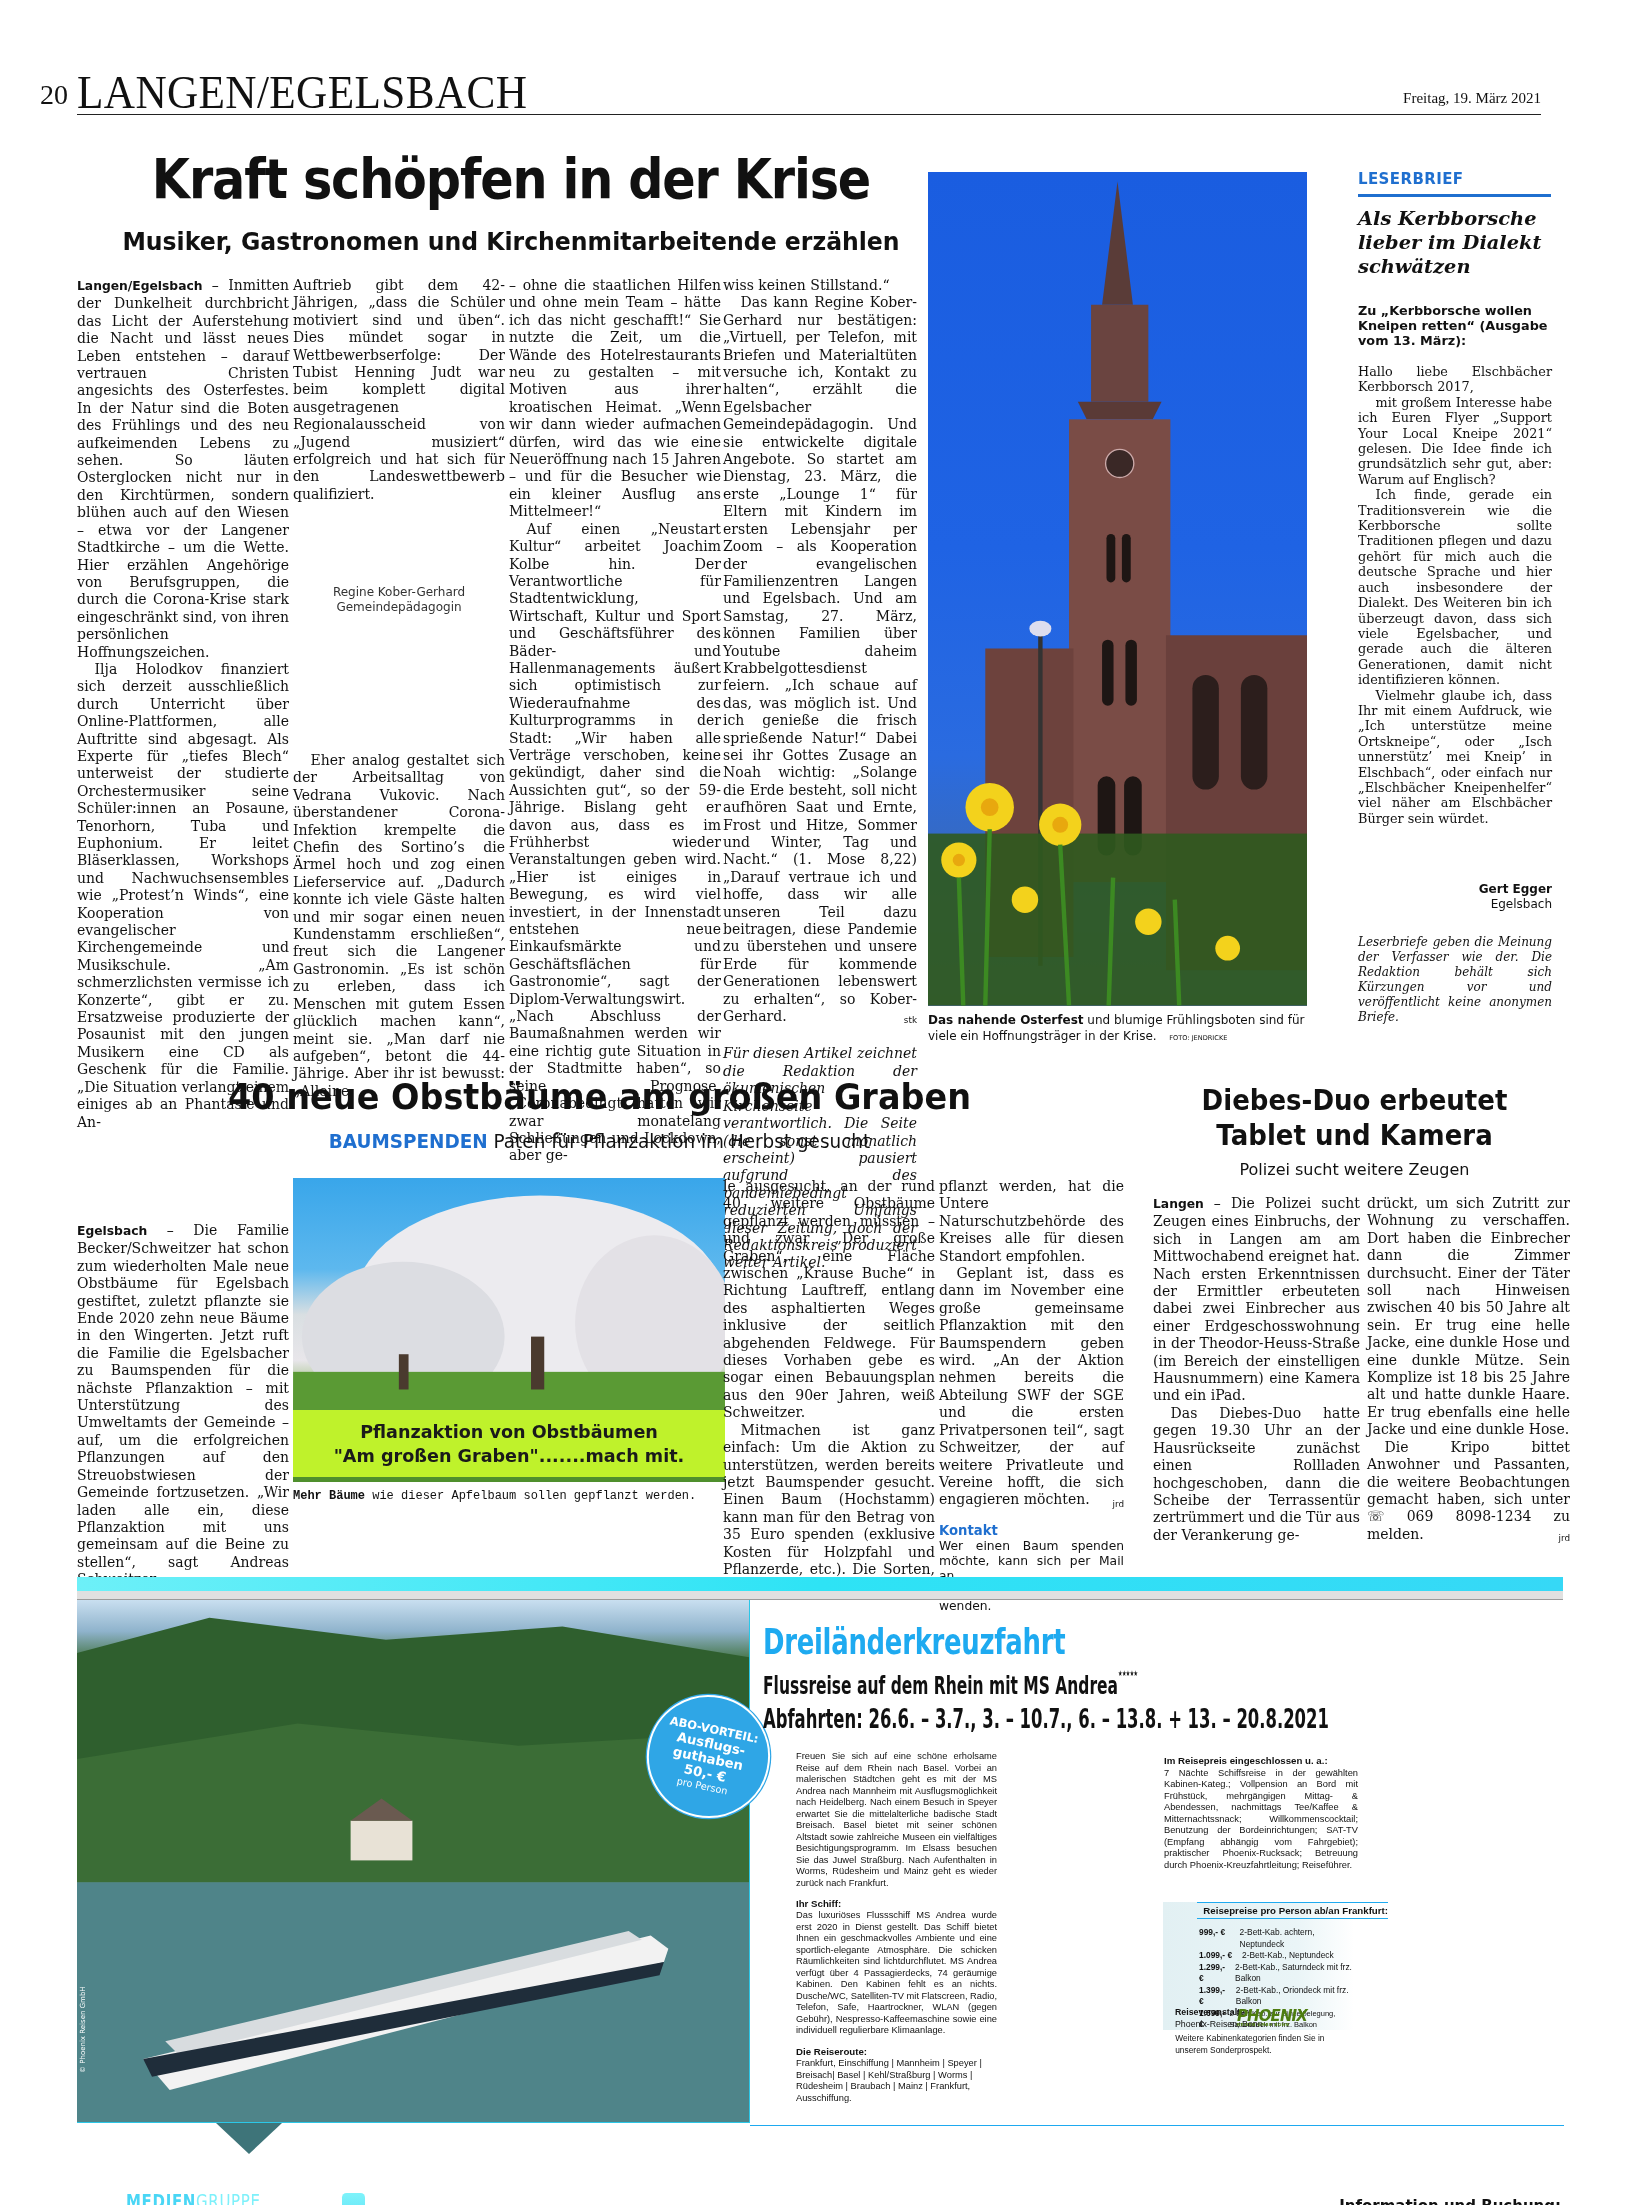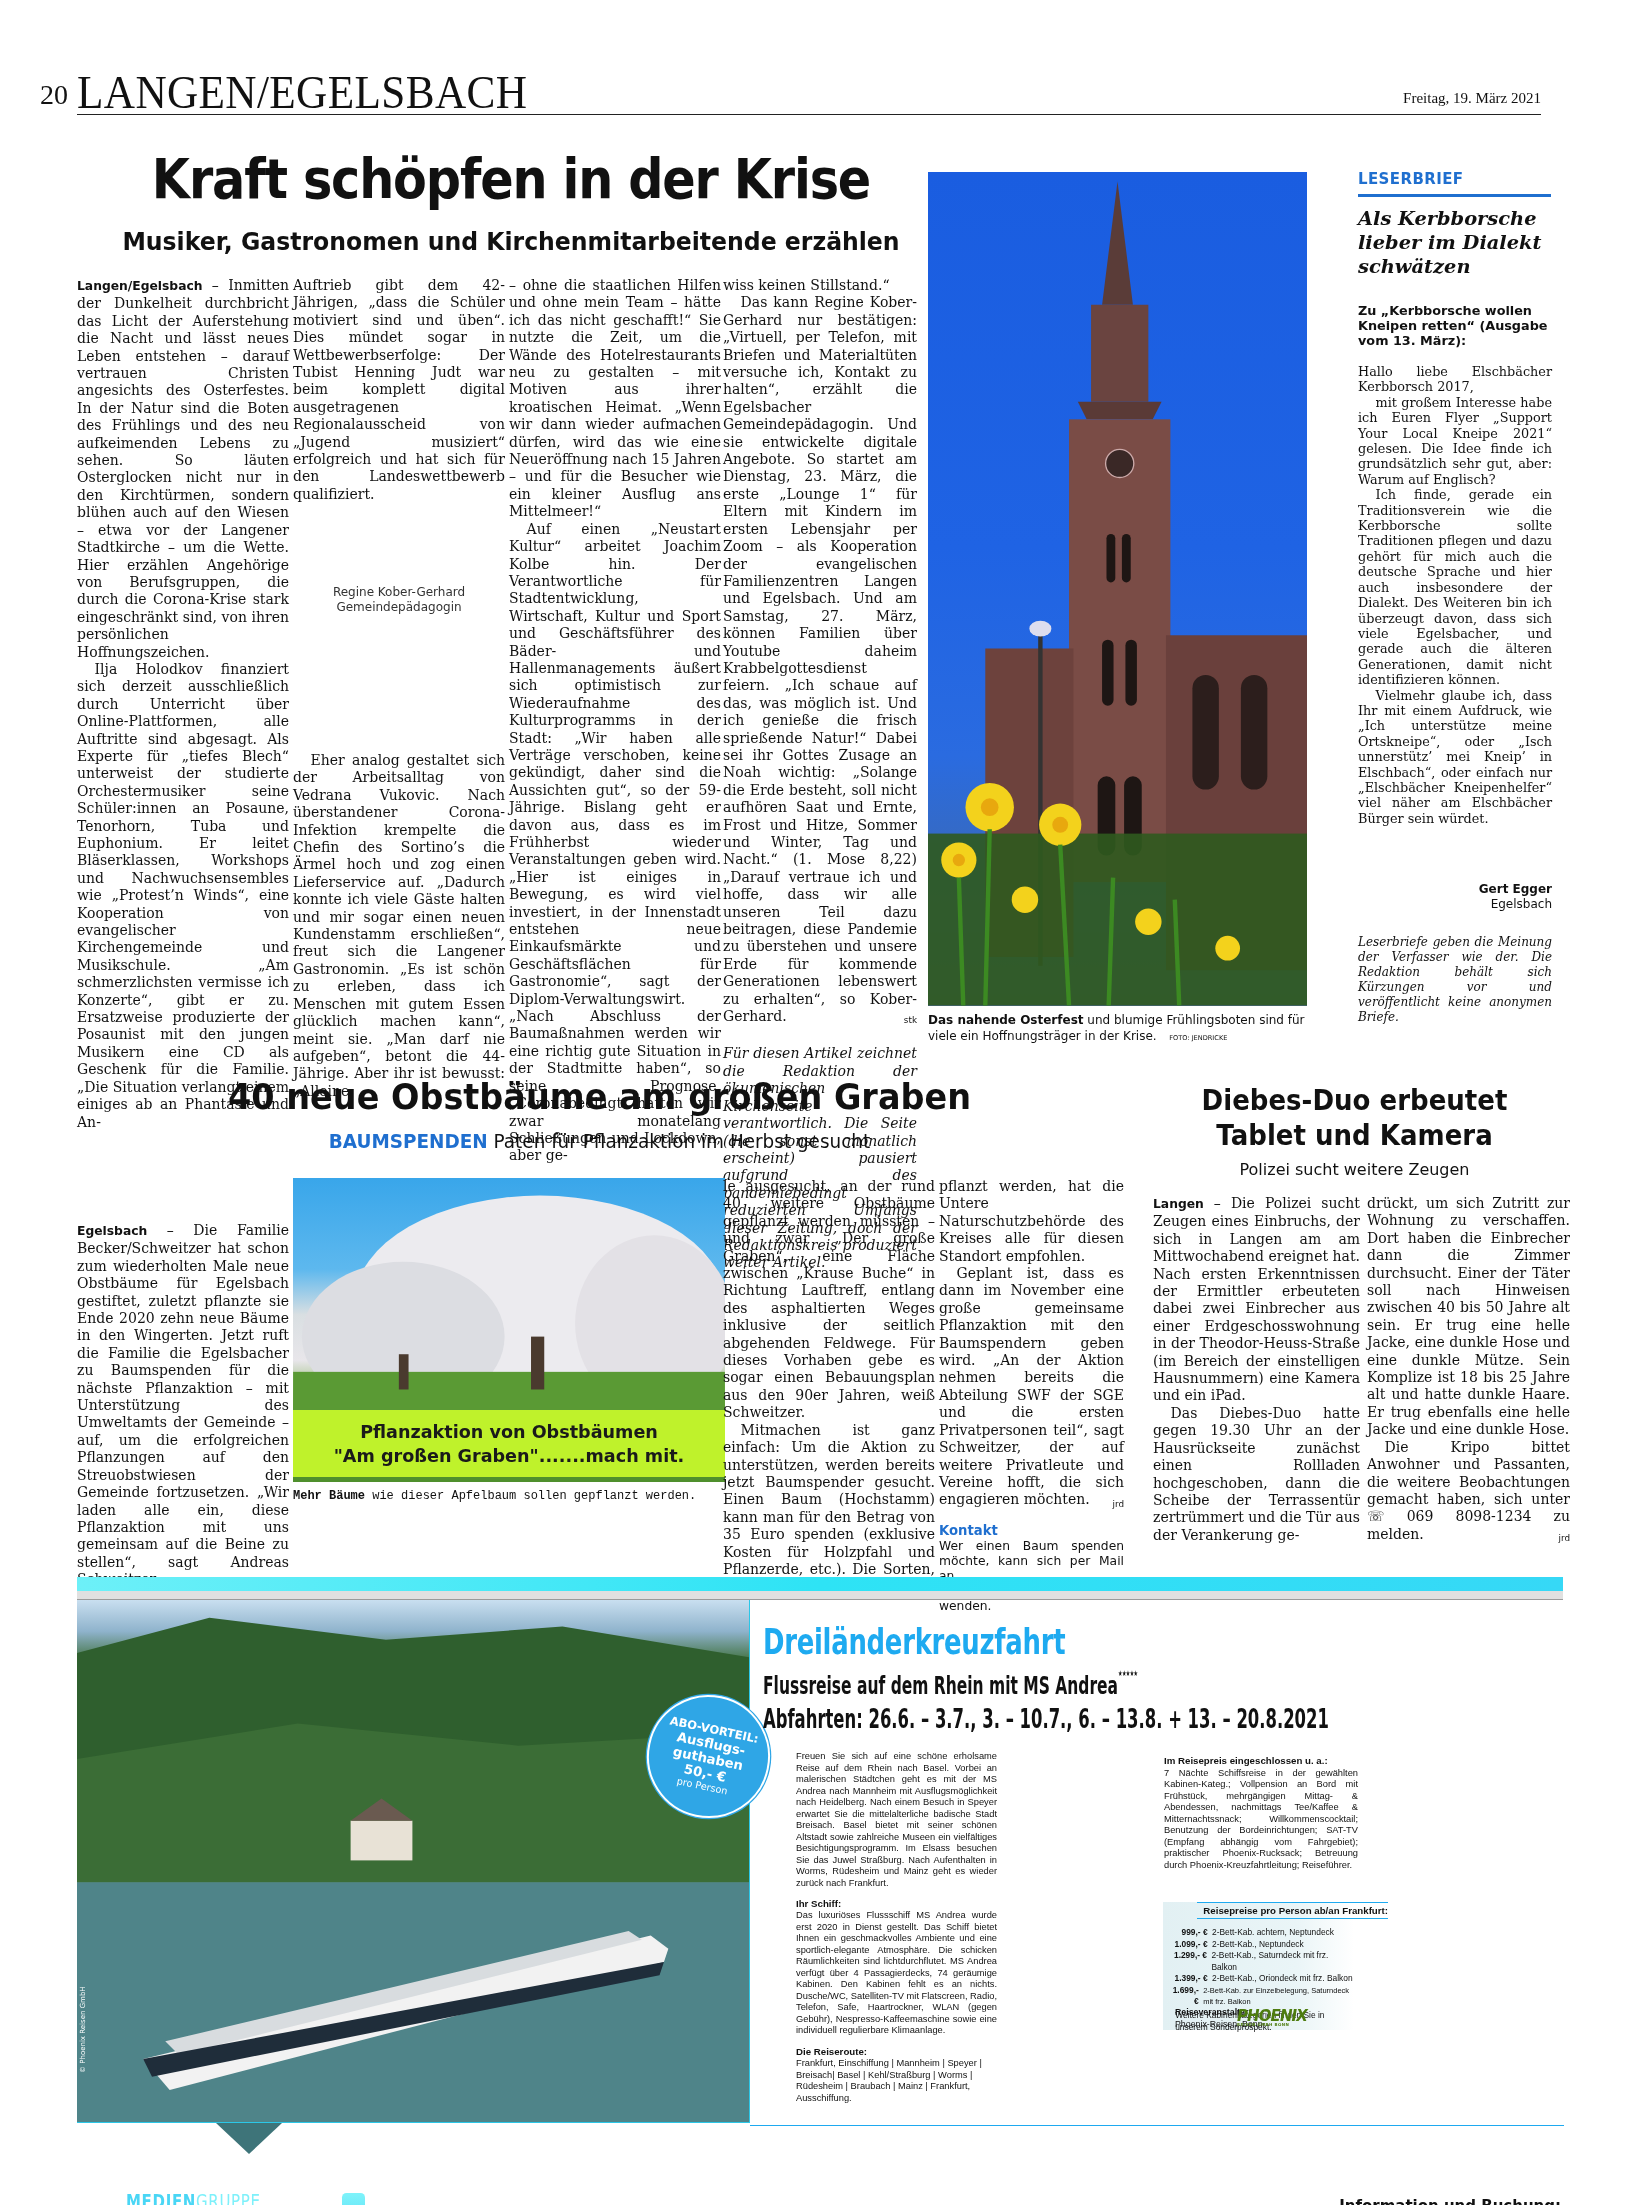--- a/index.html
+++ b/index.html
@@ -83,21 +83,21 @@
   #ad-sub1 .stars { font-size: 8px; vertical-align: 17.6px; letter-spacing: -0.9px; }
   #ad-sub2 { left: 763px; top: 1703px; font-family: "DejaVu Sans", sans-serif; font-weight: bold; font-size: 26.5px; transform: scaleX(0.62); transform-origin: left; white-space: nowrap; }
   .ad-text { font-family: "Liberation Sans", sans-serif; font-size: 9.3px; line-height: 11.5px; text-align: justify; }
   .ad-text b { font-size: 9.7px; }
   #ad-left { left: 796px; top: 1751px; width: 201px; }
   #ad-right { left: 1164px; top: 1755px; width: 194px; }
   #price-box { left: 1163px; top: 1902px; width: 191px; height: 128px; background: linear-gradient(90deg, #e2f0f3 0%, #eaf5f7 70%, #fff 100%); }
   #price-head { left: 1163px; top: 1902px; width: 191px; border-top: 1.3px solid #1eaaf0; border-bottom: 1.3px solid #1eaaf0; text-align: right; font-family: "Liberation Sans", sans-serif; font-weight: bold; font-size: 9.7px; line-height: 15px; margin-left: 34px; }
   #price-list { left: 1169px; top: 1927px; width: 185px; font-family: "Liberation Sans", sans-serif; font-size: 8.4px; line-height: 11.5px; }
   #price-list .row { display: flex; }
-  #price-list .amt { width: 43px; text-align: right; font-weight: bold; padding-right: 4.4px; }
+  #price-list .amt { width: 43px; text-align: left; font-weight: bold; padding-right: 4.4px; margin-left: 30px; }
   #price-list .more { margin-top: 2.6px; margin-left: 6.2px; }
   #organizer { left: 1175px; top: 2007px; font-family: "Liberation Sans", sans-serif; font-size: 8.8px; line-height: 11.5px; }
   #phoenix-logo { left: 1237px; top: 2007px; width: 73px; height: 22px; color: #4d7c0f; font-family: "DejaVu Sans", sans-serif; font-weight: bold; font-size: 15px; font-style: italic; letter-spacing: -0.9px; }
   #phoenix-logo .small { display: block; font-size: 4px; letter-spacing: 0.4px; font-style: normal; margin-top: -2.6px; }
   #ad-bottom-rule { left: 750px; top: 2125px; width: 814px; height: 1.3px; background: #1eaaf0; }
 
   
   #mg-logo { left: 126px; top: 2191px; font-family: "DejaVu Sans", sans-serif; }
   #mg-logo .row1 { font-size: 20px; font-weight: bold; color: #4ad6f5; transform: scaleX(0.75); transform-origin: left; white-space: nowrap; line-height: 21px; letter-spacing: 0.9px; }
   #mg-logo .row1 .light { font-weight: normal; color: #7ef0fa; }

